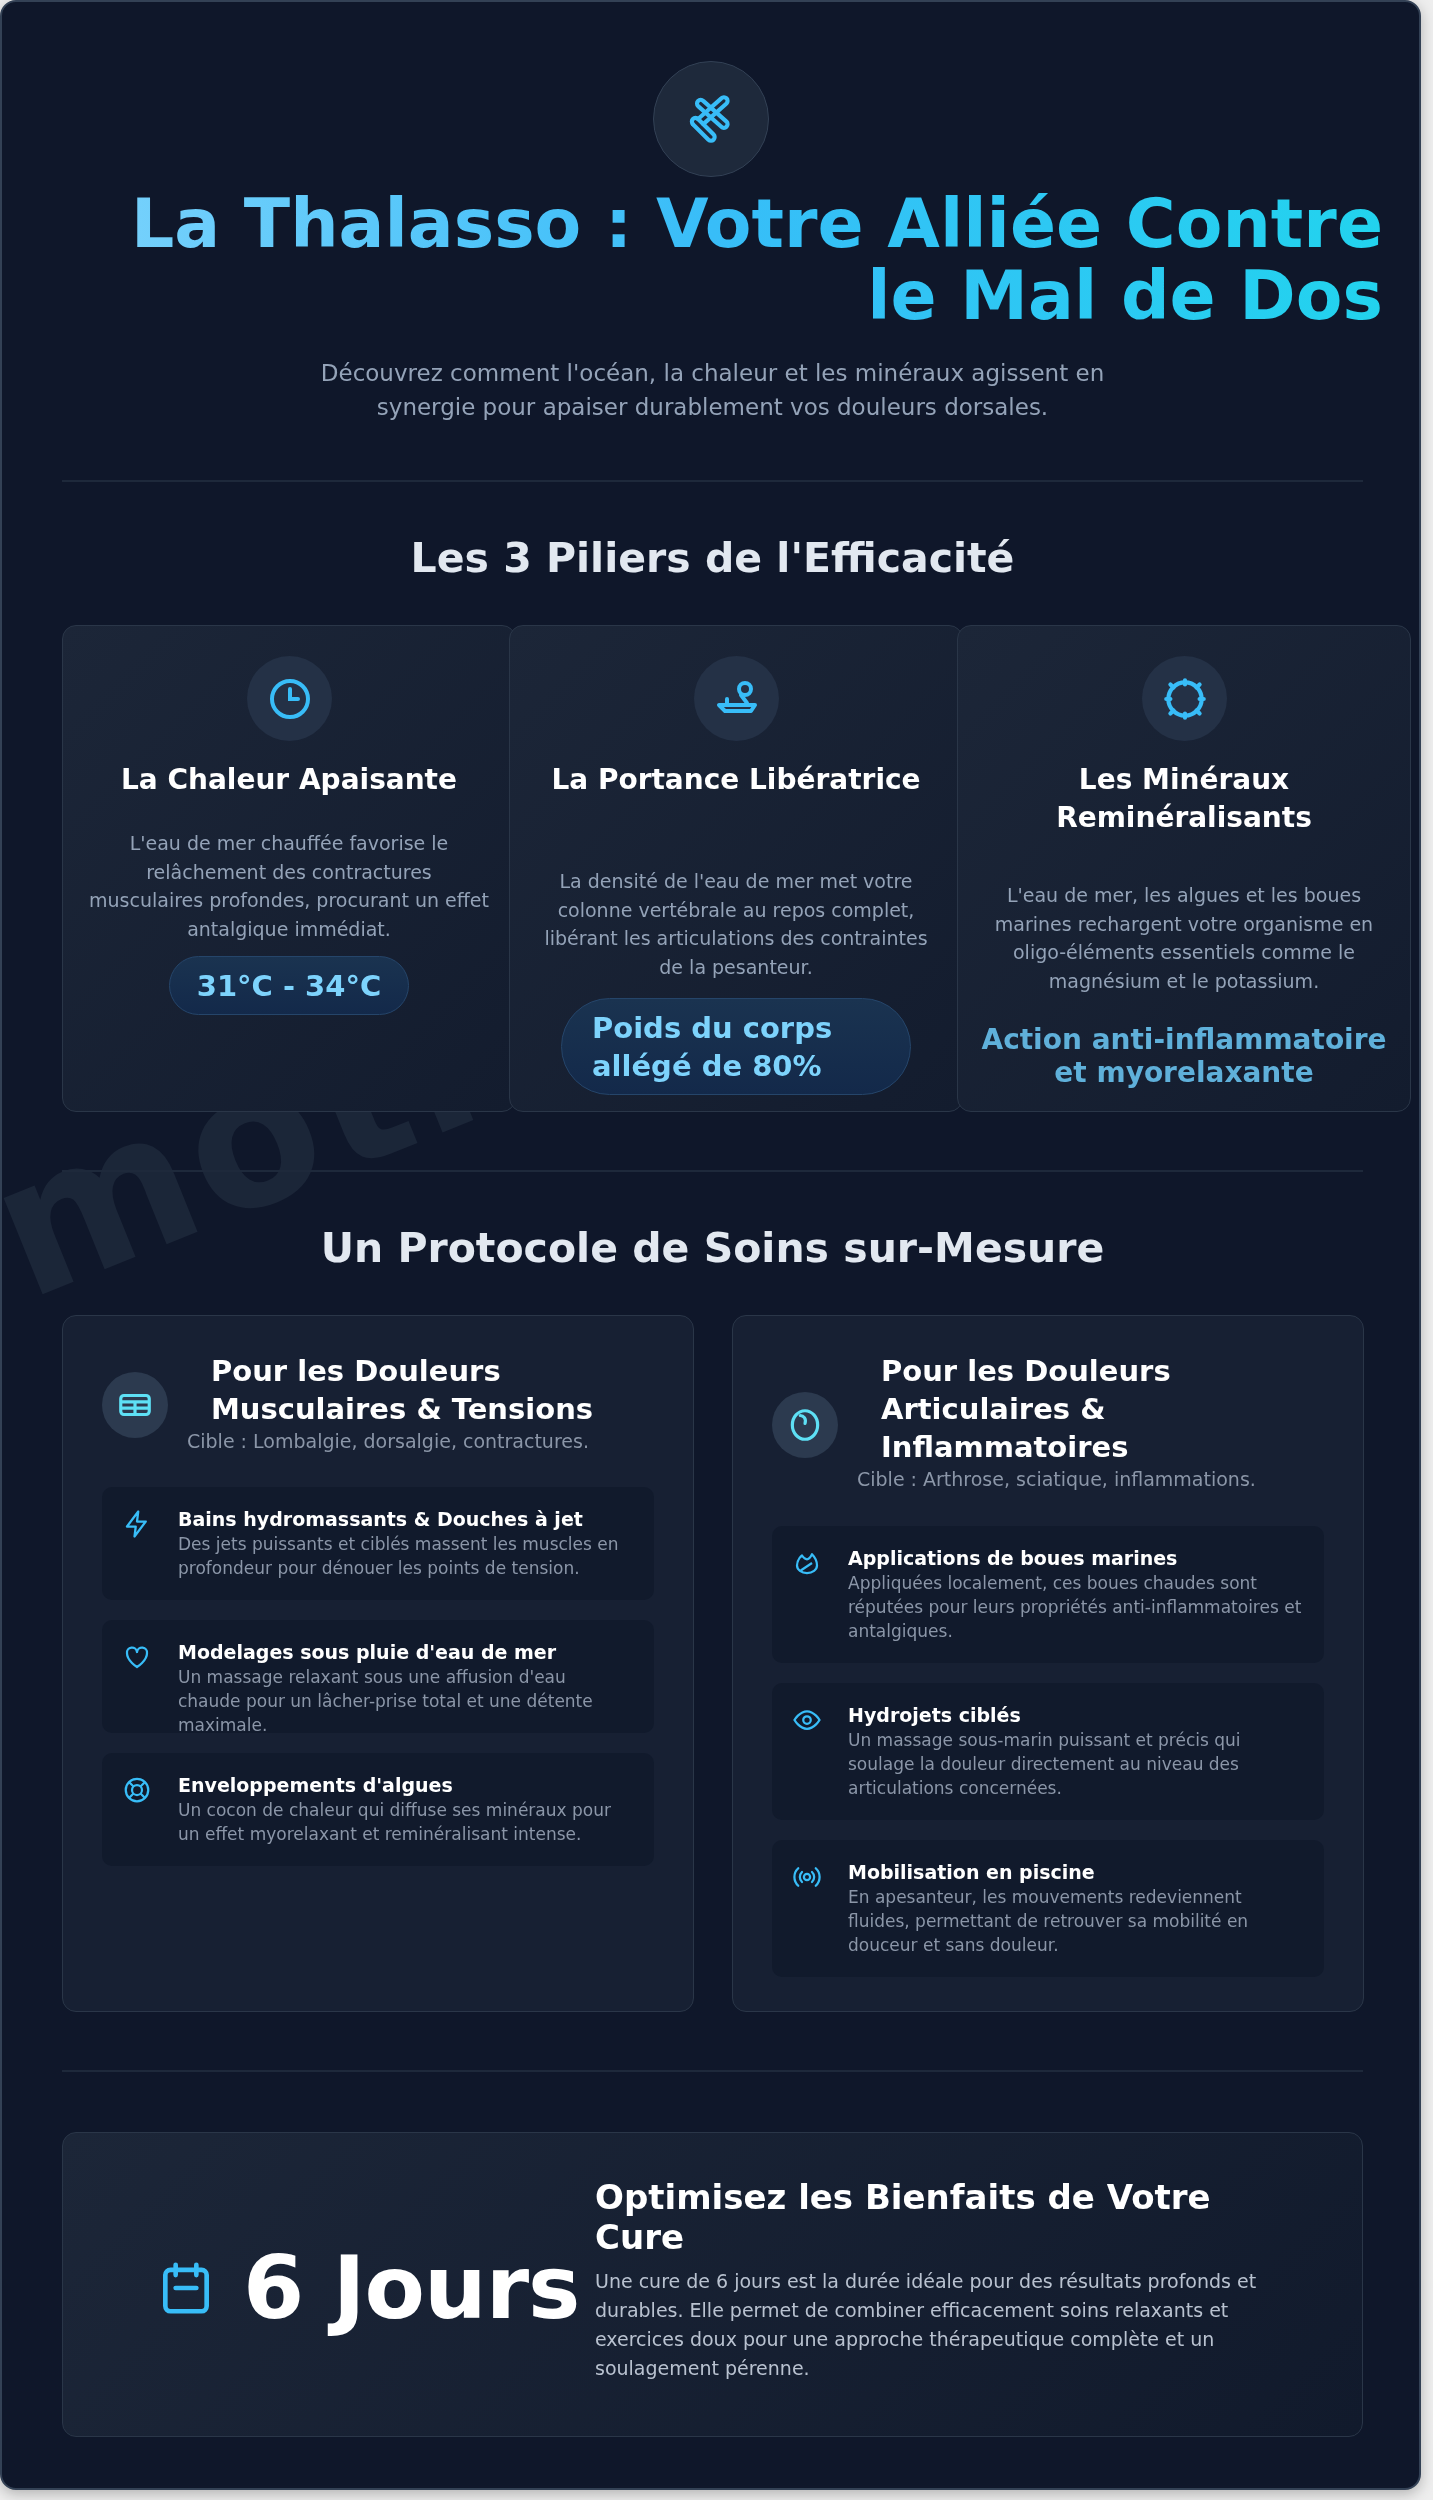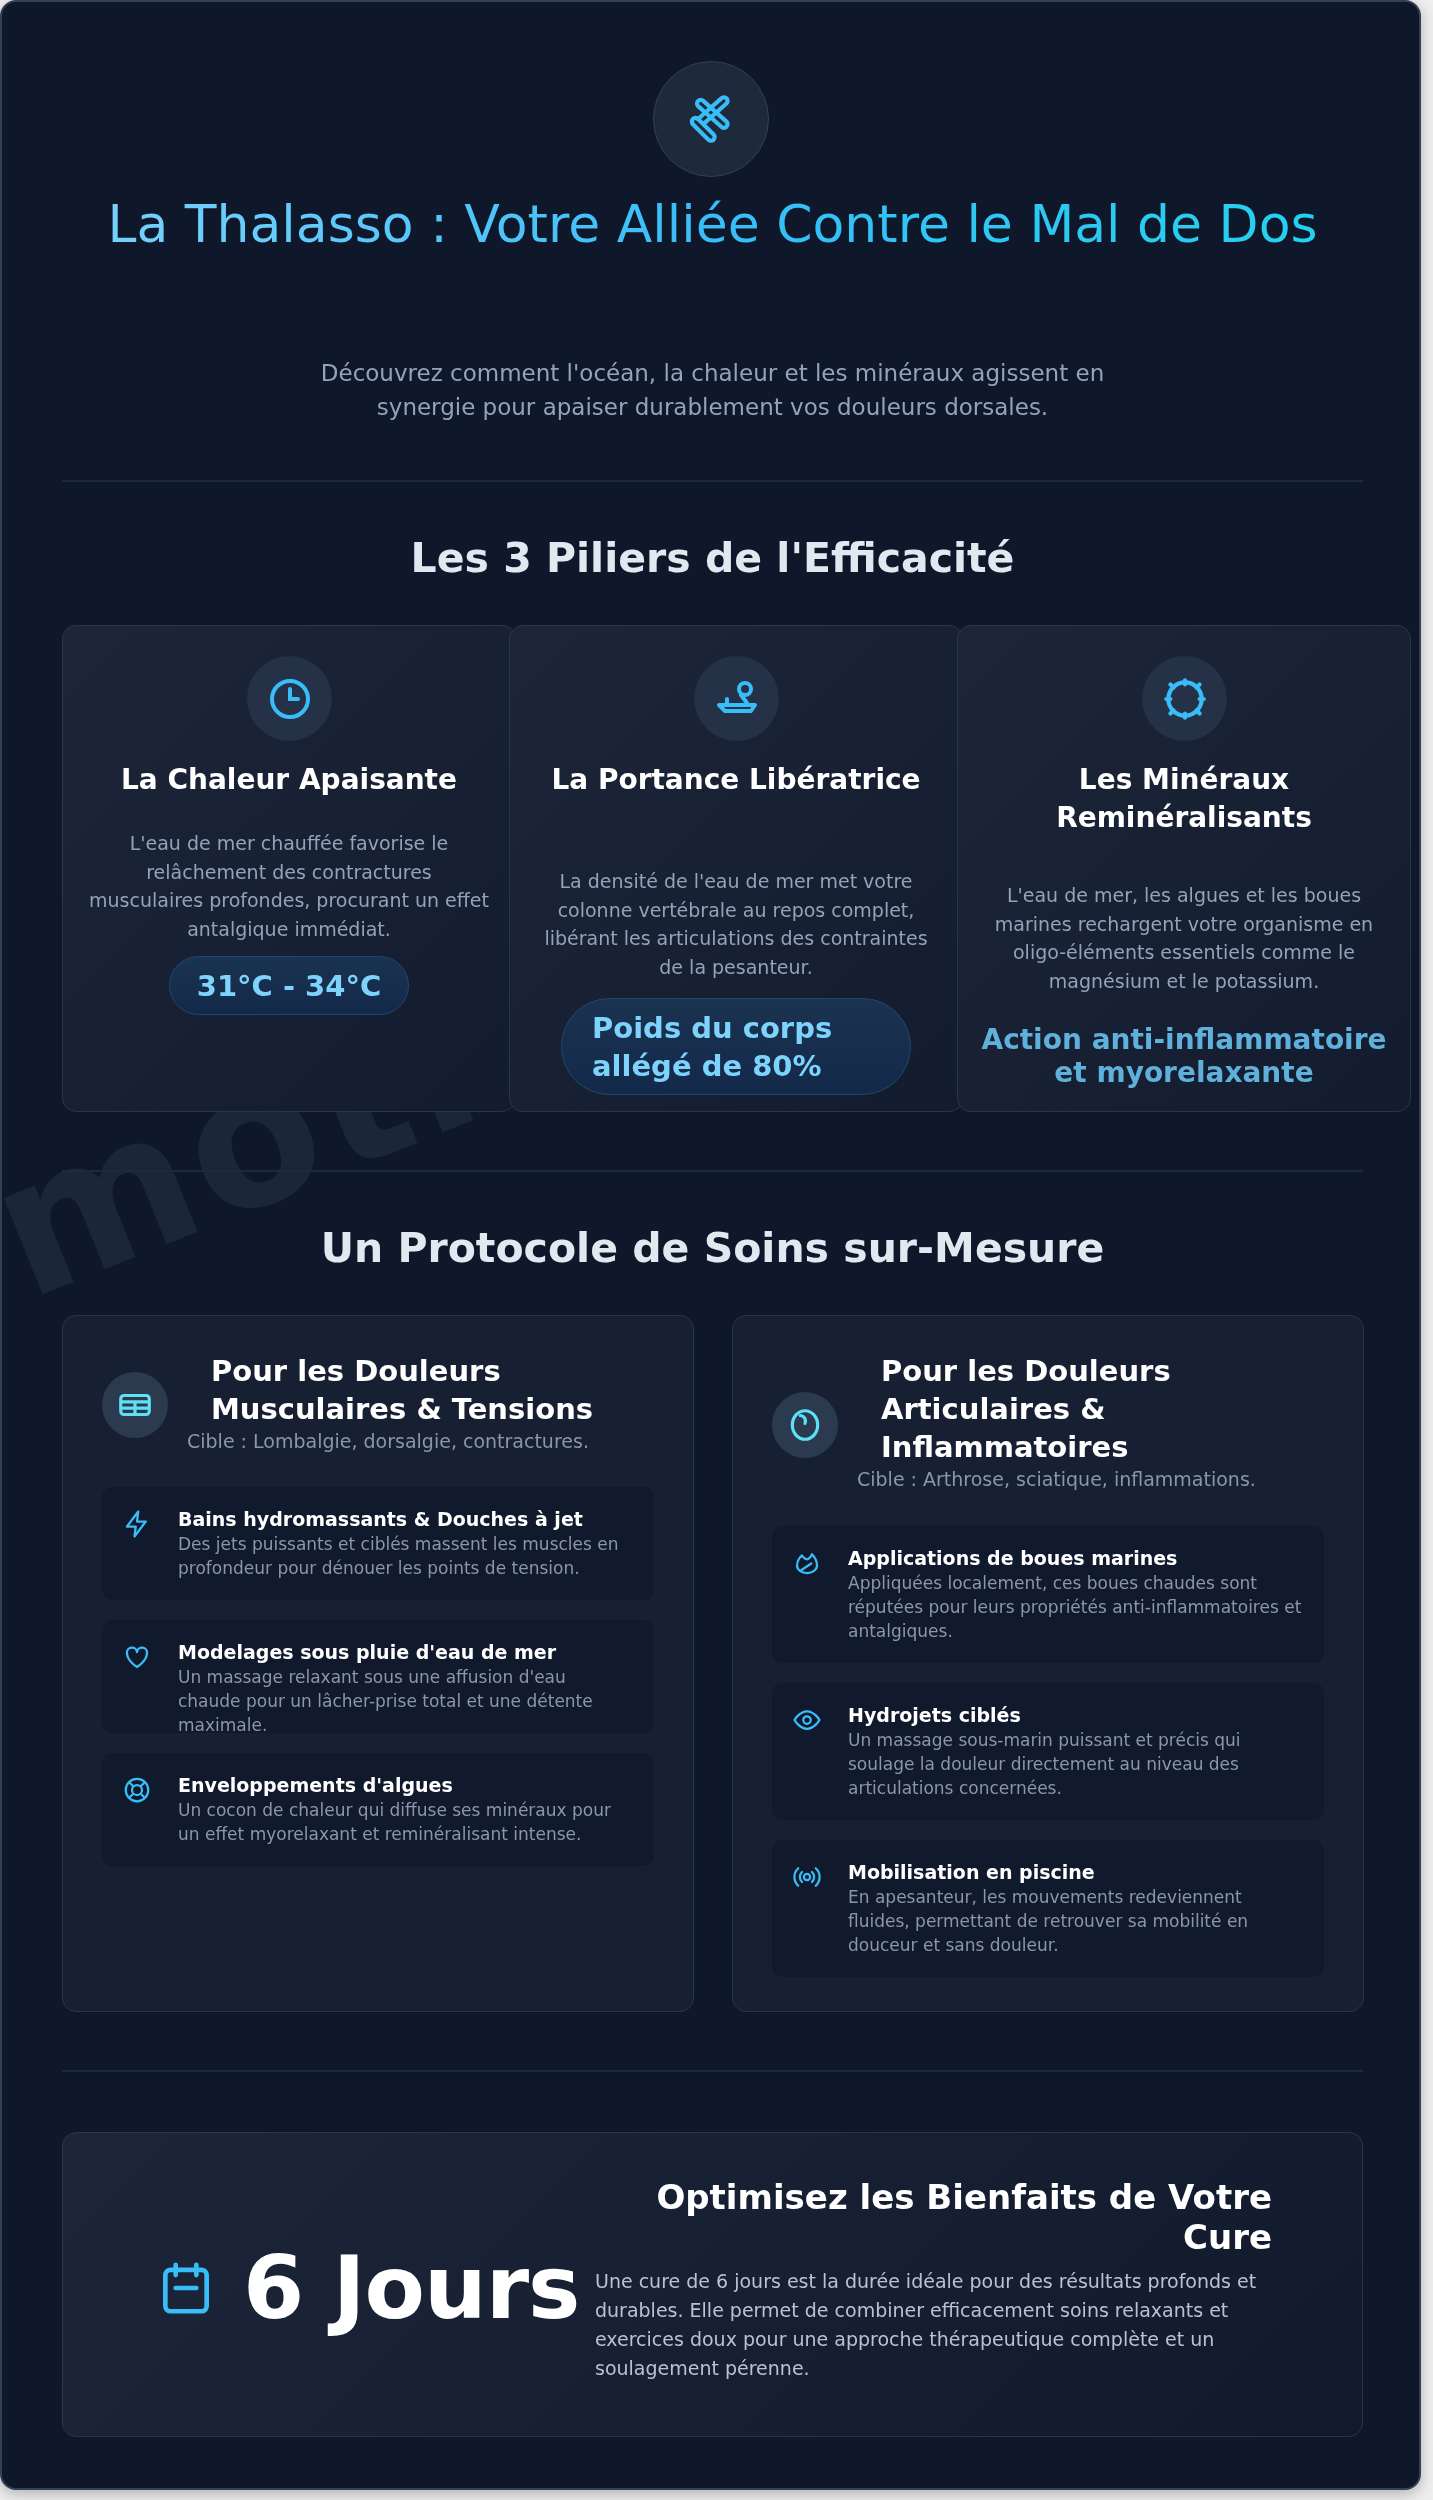--- a/index.html
+++ b/index.html
@@ -27,21 +27,21 @@
   .content { position: relative; z-index: 1; }
 
   
   .logo-wrap {
     position: absolute; left: 651px; top: 59px; width: 116px; height: 116px;
     border-radius: 50%; background: #1e293b; border: 1px solid #334155;
     display: flex; align-items: center; justify-content: center;
   }
   .main-title {
     position: absolute; left: 40px; width: 1341px; top: 186px;
-    text-align: center; font-size: 52px; font-weight: normal; line-height: 72px;
+    text-align: right; font-size: 68px; font-weight: bold; line-height: 72px;
     background: linear-gradient(90deg, #7dd3fc 0%, #38bdf8 50%, #22d3ee 100%);
     -webkit-background-clip: text; background-clip: text; color: transparent;
   }
   .subtitle {
     position: absolute; left: 290px; width: 841px; top: 354px;
     text-align: center; font-size: 23px; line-height: 34px; color: #94a3b8;
   }
   .divider { position: absolute; left: 60px; width: 1301px; height: 2px; background: #1e293b; }
 
   .section-title {
@@ -108,21 +108,21 @@
   .cure {
     position: absolute; left: 60px; top: 2130px; width: 1301px; height: 305px;
     border-radius: 14px; border: 1px solid #2a3648;
     background: linear-gradient(135deg, #1c2638 0%, #111a2c 100%);
   }
   .cure .duration {
     position: absolute; left: 92px; top: 105px; display: flex; align-items: center; gap: 26px;
   }
   .cure .days { font-size: 88px; font-weight: bold; color: #ffffff; line-height: 100px; letter-spacing: -1px; }
   .cure .c-text { position: absolute; left: 532px; right: 90px; top: 44px; }
-  .cure .c-title { font-size: 34px; font-weight: bold; color: #ffffff; line-height: 40px; margin-bottom: 10px; text-align: right; }
+  .cure .c-title { font-size: 34px; font-weight: bold; color: #ffffff; line-height: 40px; margin-bottom: 10px; }
   .cure .c-desc { font-size: 19px; line-height: 29px; color: #b9c2d0; }
 </style>
 </head>
 <body>
 
 <div class="page">
 
   <div class="watermark">mothalasso.c</div>
 
   <div class="content">

